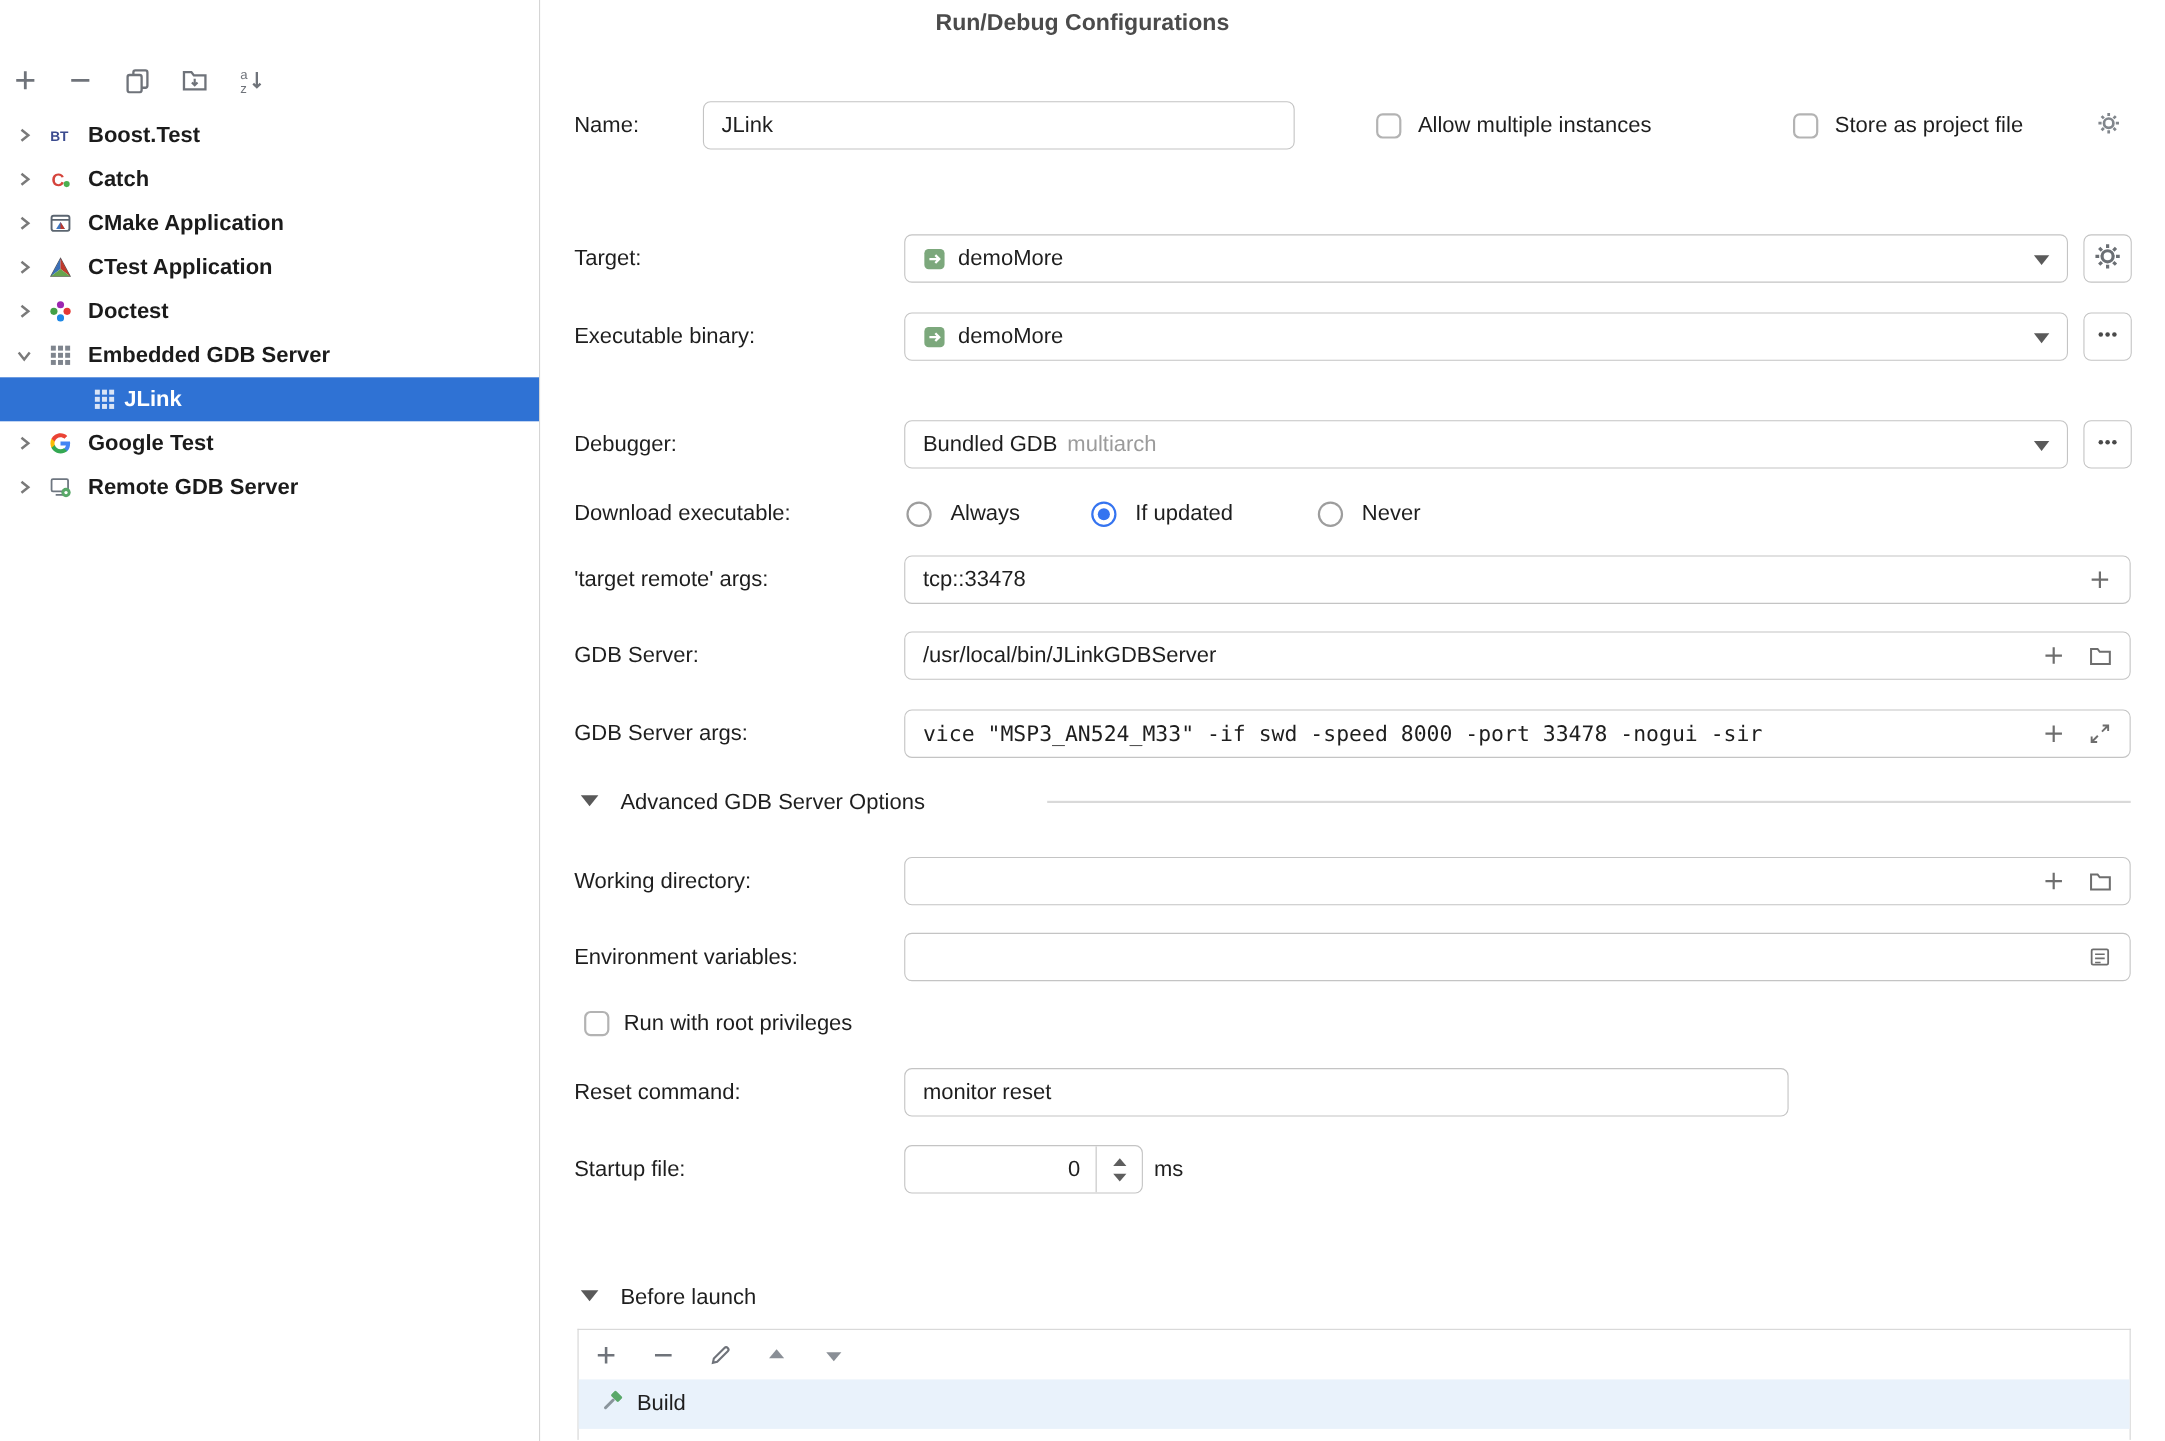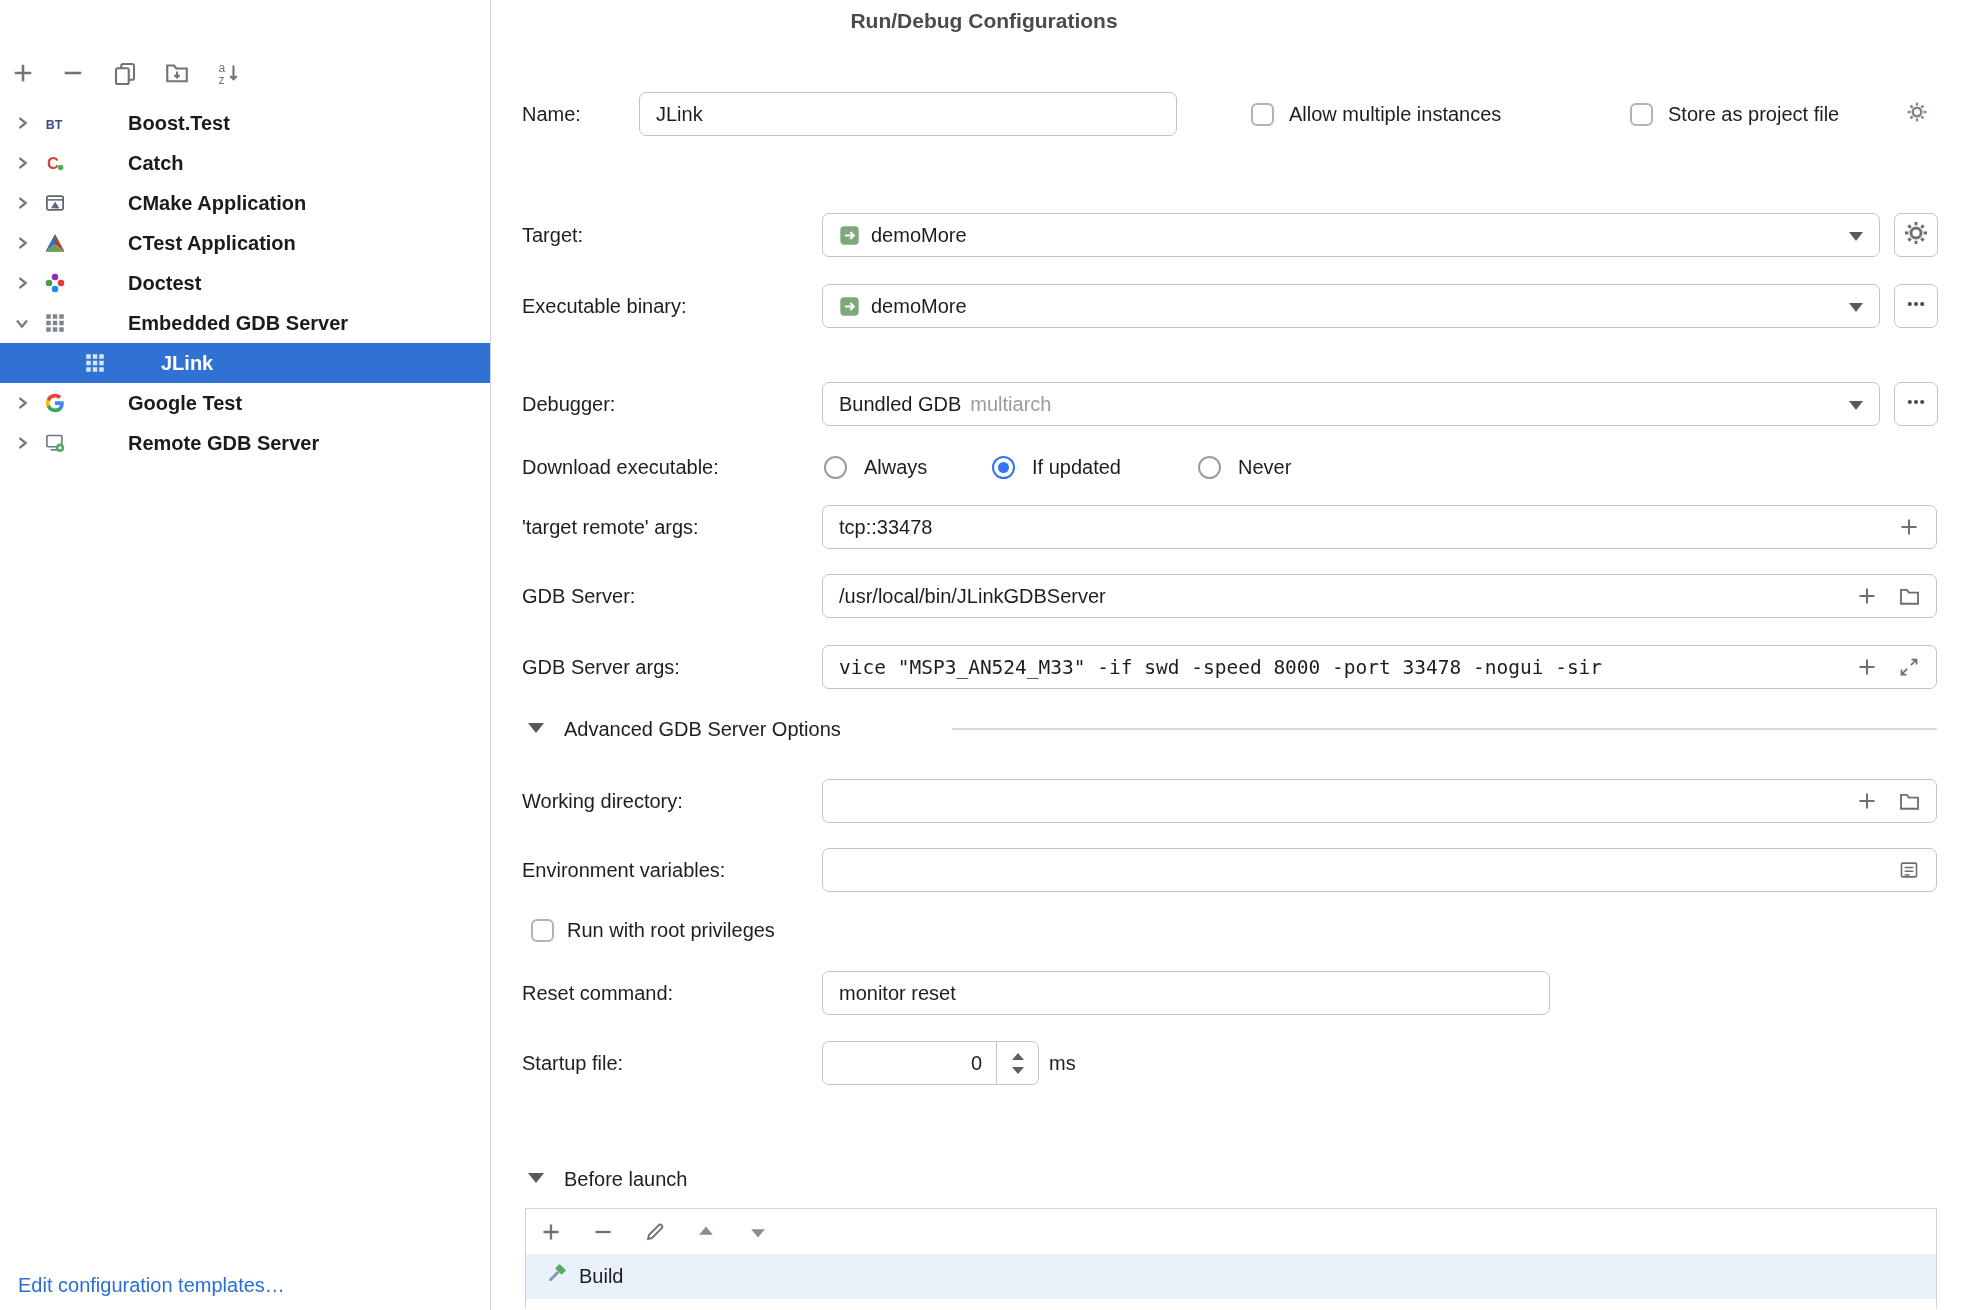--- a/index.html
+++ b/index.html
@@ -19,21 +19,21 @@
   .sidebar { position:absolute; left:0; top:0; width:491px; height:1310px;
              border-right:1.5px solid #d5d5d5; background:#fff; }
   .tbtn { position:absolute; top:60px; width:30px; height:30px;
           display:flex; align-items:center; justify-content:center; }
   .tree-row { position:absolute; left:0; width:490px; height:40px;
               font-weight:bold; font-size:20px; color:#1b1b1b; cursor:default; }
   .tree-row.selected { background:#2f72d4; color:#ffffff; }
   .chev  { position:absolute; left:12px; top:10px; width:20px; height:20px; }
   .chev.exp svg { transform:rotate(90deg); }
   .ticon { position:absolute; left:45px; top:10px; width:20px; height:20px; }
-  .tlabel{ position:absolute; left:80px; top:0; line-height:40px; white-space:nowrap;margin-left:48px; }
+  .tlabel{ position:absolute; left:80px; top:0; line-height:40px; white-space:nowrap; }
   .tree-row.child .ticon { left:85px; }
   .tree-row.child .tlabel{ left:113px; }
   .link { position:absolute; left:18px; top:1263px; font-size:20px; line-height:44px;
           color:#2a6fd4; cursor:pointer; white-space:nowrap; }
   
   .lbl { position:absolute; font-size:20px; line-height:44px; color:#1e1e1e; white-space:nowrap; }
   .field { position:absolute; height:44px; border:1.5px solid #c4c4c4; border-radius:7px;
            background:#fff; display:flex; align-items:center; padding:0 16px;
            font-size:20px; color:#1e1e1e; overflow:hidden; }
   .mono { font-family:"DejaVu Sans Mono", monospace; font-size:19.5px; white-space:pre; }
@@ -224,21 +224,20 @@
           </svg></span>
       <span class="ticon"><svg width="20" height="20" viewBox="0 0 16 16">
             <rect x="1.5" y="2" width="12" height="9" rx="1" fill="#fff" stroke="#6e7680" stroke-width="1.3"></rect>
             <path d="M4.5 13.5h6" stroke="#6e7680" stroke-width="1.3"></path>
             <circle cx="12" cy="11.8" r="3.4" fill="#59a869"></circle>
             <circle cx="12" cy="11.8" r="1.2" fill="#fff"></circle>
           </svg></span>
       <span class="tlabel">Remote GDB Server</span>
     </div>
 
-    <div class="link">Edit configuration templates…</div>
   </div>
 
   <div class="lbl" style="left:522px; top:92px">Name:</div>
   <div class="field" style="left:639px; top:92px; width:538px">
     <span>JLink</span>
   </div>
   <span class="cb" style="left:1251px; top:103px"></span>
   <div class="lbl" style="left:1289px; top:92px">Allow multiple instances</div>
   <span class="cb" style="left:1630px; top:103px"></span>
   <div class="lbl" style="left:1668px; top:92px">Store as project file</div>
@@ -390,21 +389,21 @@
       <svg width="20" height="20" viewBox="0 0 16 16">
         <rect x="2" y="2.5" width="12" height="11" rx="1" fill="none" stroke="#6e6e6e" stroke-width="1.3"></rect>
         <path d="M4.5 6h7M4.5 9h7M4.5 12h4" stroke="#6e6e6e" stroke-width="1.2"></path>
       </svg>
     </span>
 
   <span class="cb" style="left:531px; top:919px"></span>
   <div class="lbl" style="left:567px; top:908px">Run with root privileges</div>
 
   <div class="lbl" style="left:522px; top:971px">Reset command:</div>
-  <div class="field" style="left:822px; top:971px; width:728px">
+  <div class="field" style="left:822px; top:971px; width:804px">
     <span>monitor reset</span>
   </div>
 
   <div class="lbl" style="left:522px; top:1041px">Startup file:</div>
   <div class="field" style="left:822px; top:1041px; width:217px; padding-right:56px; justify-content:flex-end">
     <span>0</span>
     <span class="spin-box">
       <span class="tri-up"></span>
       <span class="tri-down"></span>
     </span>

